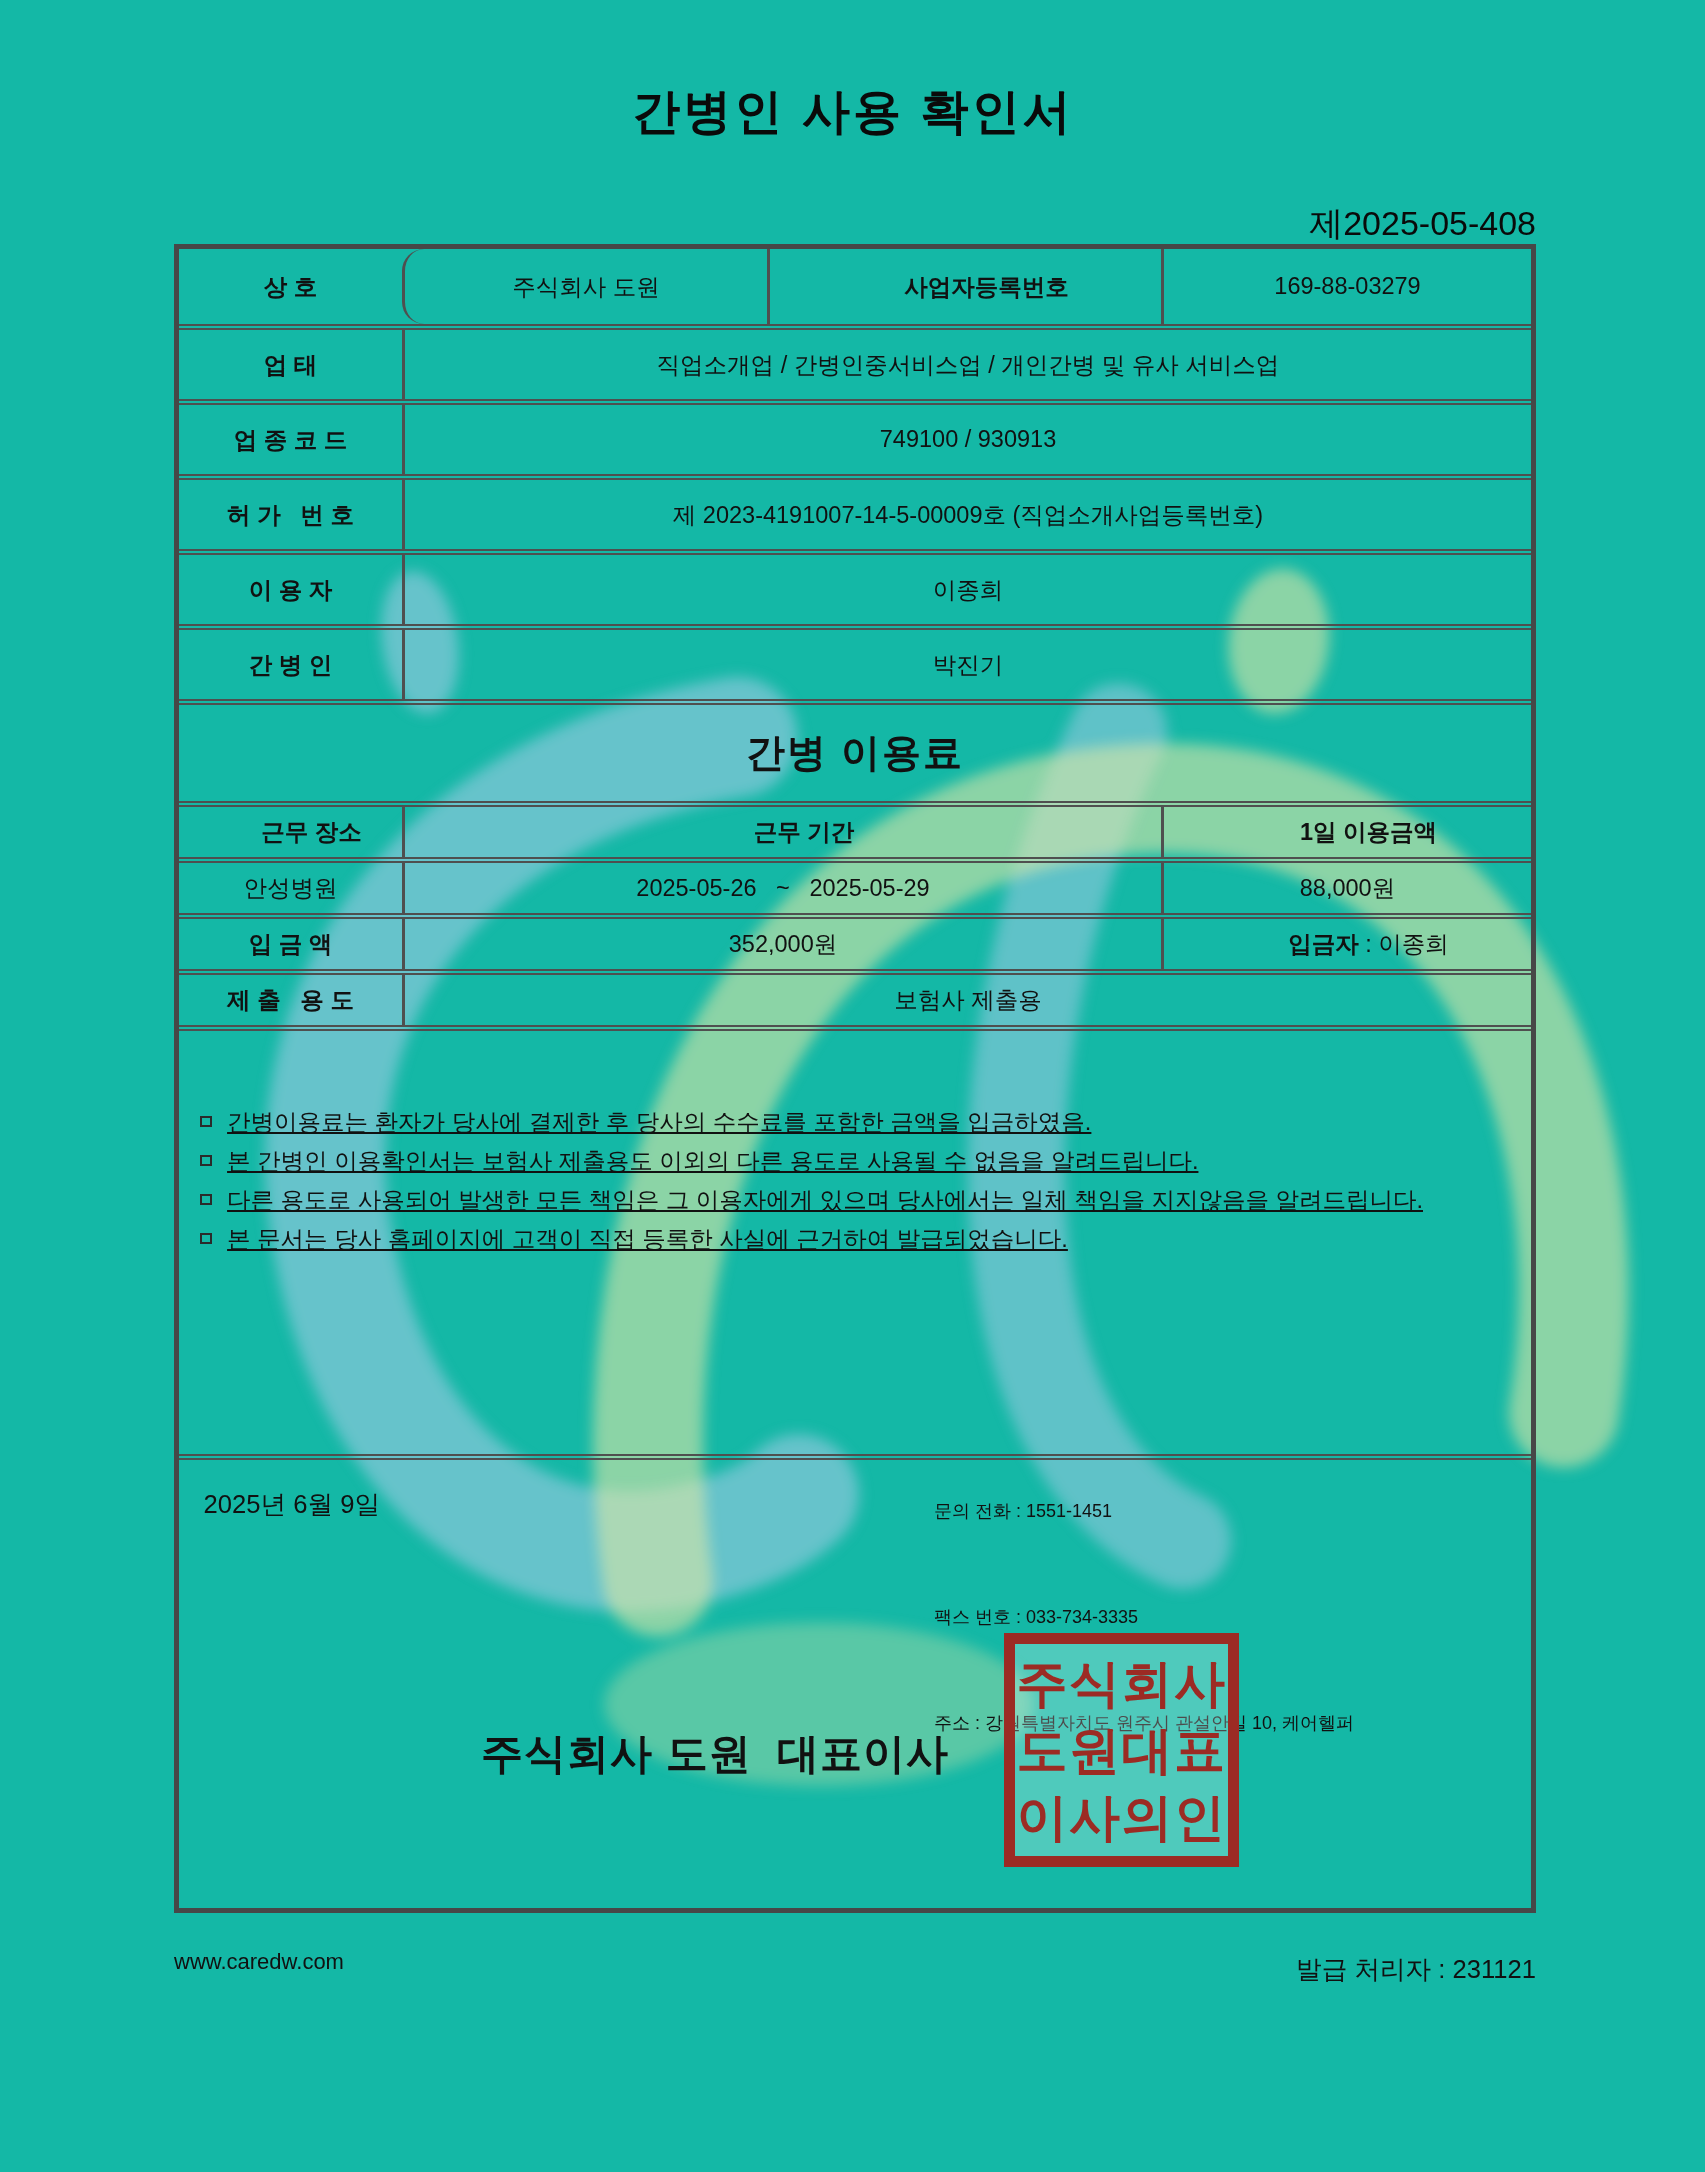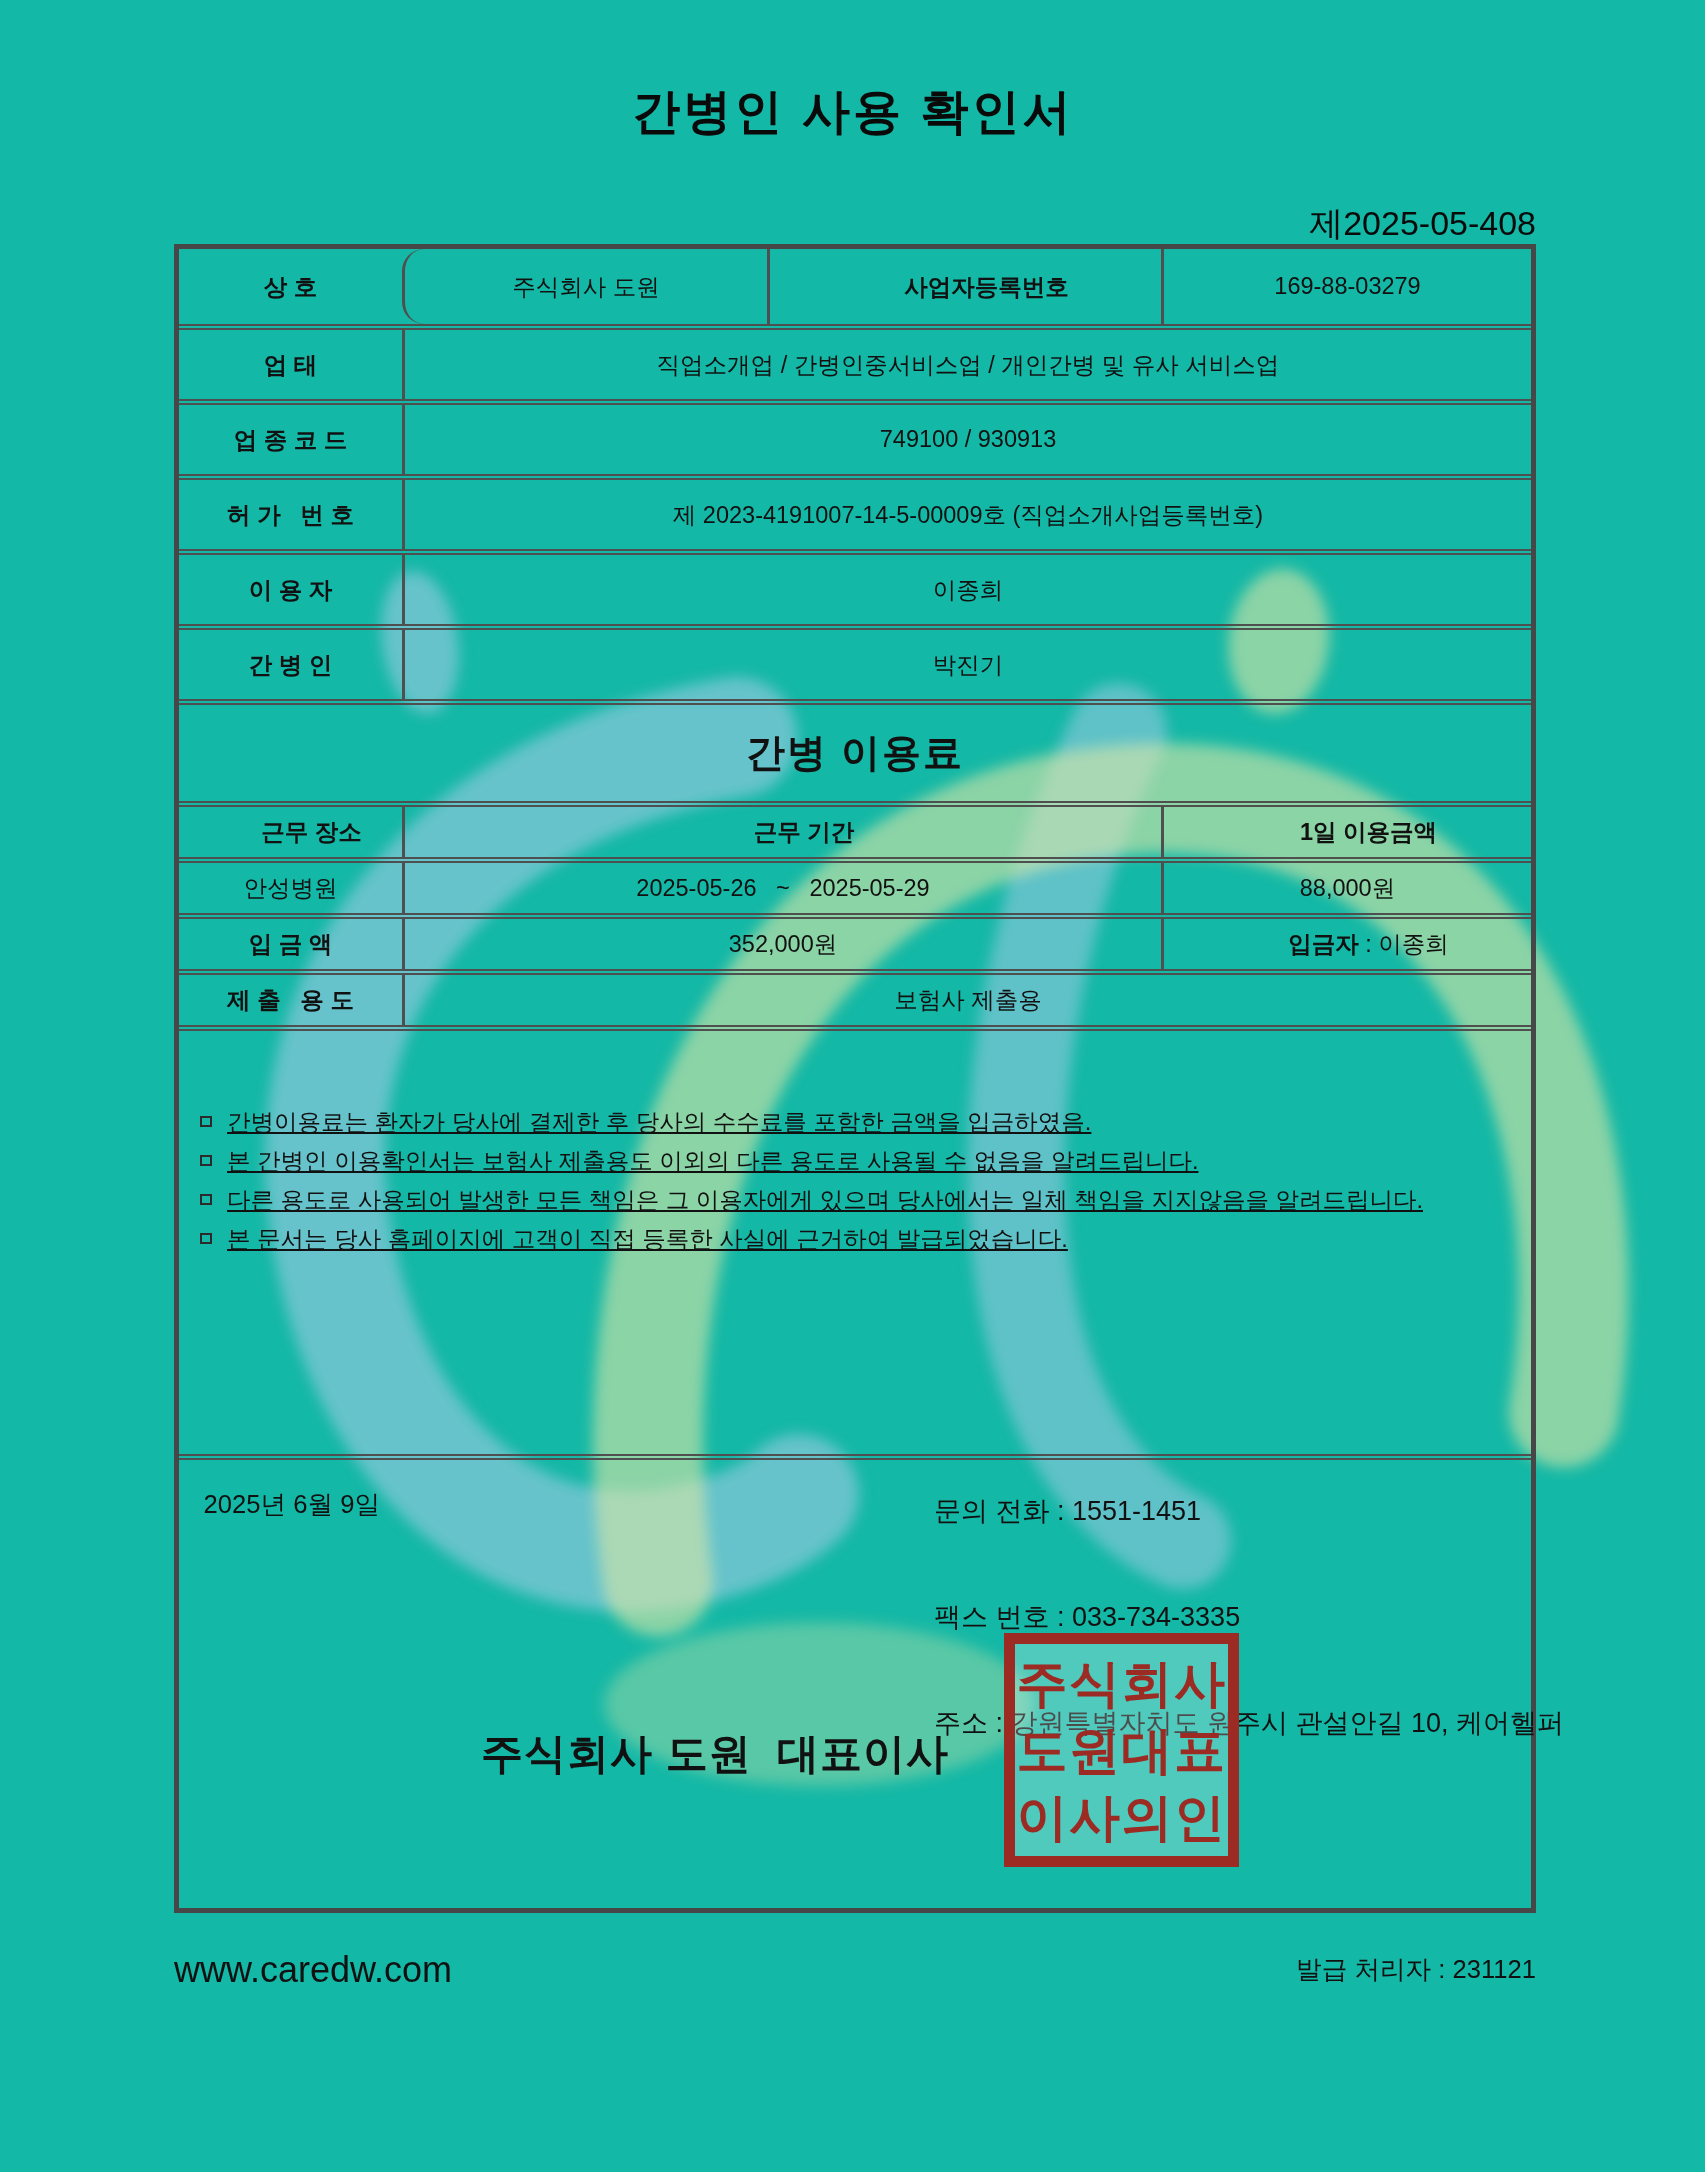--- a/index.html
+++ b/index.html
@@ -63,33 +63,33 @@
   .bullet-square{
     flex:none;width:7.7px;height:7.7px;border:2px solid #2b2b2b;
     margin-right:15.4px;background:transparent;
   }
   
   .bottom{
     position:relative;box-sizing:border-box;height:446px;
     border-top:6.7px double #4f4f4f;
   }
   .issue-date{position:absolute;left:24.6px;top:27px;font-size:25.6px;}
-  .contact{position:absolute;left:755px;top:24.6px;font-size:27px;line-height:53px;white-space:pre;}
+  .contact{position:absolute;left:755px;top:24.6px;font-size:18px;line-height:53px;white-space:pre;}
   .signature{position:absolute;left:302px;top:266px;font-size:42px;font-weight:bold;white-space:pre;letter-spacing:1px;}
   .stamp{
     position:absolute;left:825px;top:173px;width:235px;height:234px;
     box-sizing:border-box;border:11.8px solid #9c2b24;background:rgba(255,255,255,0.25);
     display:flex;flex-direction:column;align-items:center;justify-content:center;
   }
   .stamp-line{
     font-size:51px;line-height:67px;font-weight:bold;letter-spacing:1.5px;
     color:#9c2b24;white-space:pre;
   }
   
-  .site{position:absolute;left:174px;top:1949px;font-size:36px;z-index:2;}
+  .site{position:absolute;left:174px;top:1949px;font-size:22px;z-index:2;}
   .issuer{position:absolute;right:170px;top:1952px;font-size:25.6px;z-index:2;}
 </style>
 </head>
 <body>
 
 <div class="page">
 
   <svg class="wm" viewBox="0 0 3332 4244" xmlns="http://www.w3.org/2000/svg">
     <defs>
       <filter id="soft" x="-20%" y="-20%" width="140%" height="140%">

